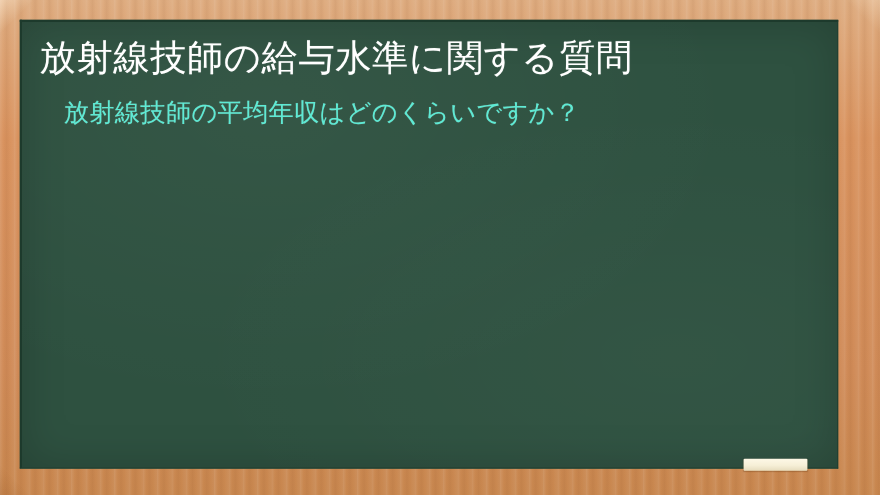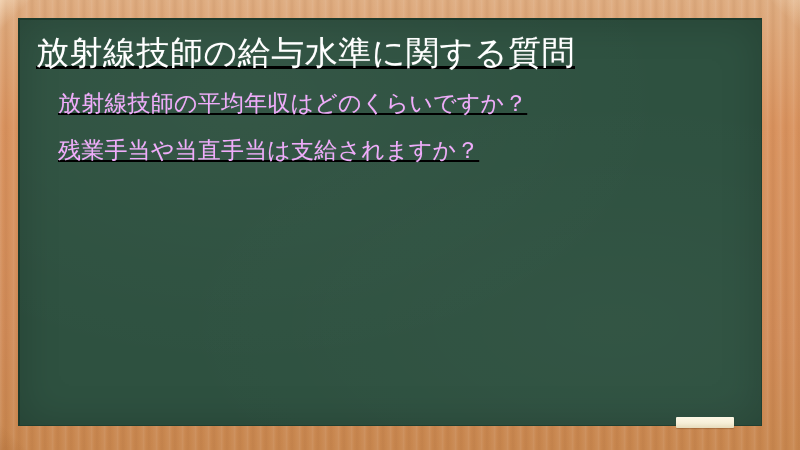--- a/index.html
+++ b/index.html
@@ -70,41 +70,40 @@
     inset: 0;
     background:
       radial-gradient(ellipse at 30% 20%, rgba(255,255,255,0.030), rgba(255,255,255,0) 60%),
       radial-gradient(ellipse at 80% 75%, rgba(255,255,255,0.022), rgba(255,255,255,0) 55%);
     pointer-events: none;
   }
 
   .board-content {
     position: relative;
     padding: 10px 14px 0 16px;
-    text-decoration: underline;
   }
 
   .board-title {
     color: #ffffff;
     font-size: 33px;
     line-height: 46px;
     letter-spacing: 0.5px;
     white-space: nowrap;
     margin: 0 0 8px 0;
     font-weight: normal;
     text-shadow: 0 0 1px rgba(255,255,255,0.35);
   }
 
   .question-list {
     list-style: none;
     margin: 0;
     padding: 0 6px 0 22px;
   }
   .question-item {
-    color: #f0abfc;
+    color: #5eead4;
     font-size: 23px;
     line-height: 39px;
     margin: 0 0 8px 0;
     letter-spacing: 0.2px;
     text-shadow: 0 0 1px rgba(255,255,255,0.25);
   }
 
   
   .chalk-stick {
     position: absolute;
@@ -127,21 +126,20 @@
 
   <div class="board">
     <div class="board-texture"></div>
 
     <div class="board-content">
 
       <h1 class="board-title">放射線技師の給与水準に関する質問</h1>
 
       <ul class="question-list">
         <li class="question-item">放射線技師の平均年収はどのくらいですか？</li>
-        <li class="question-item">残業手当や当直手当は支給されますか？</li>
       </ul>
 
     </div>
   </div>
 
   <div class="chalk-stick"></div>
 
 </div>
 
 </body></html>

